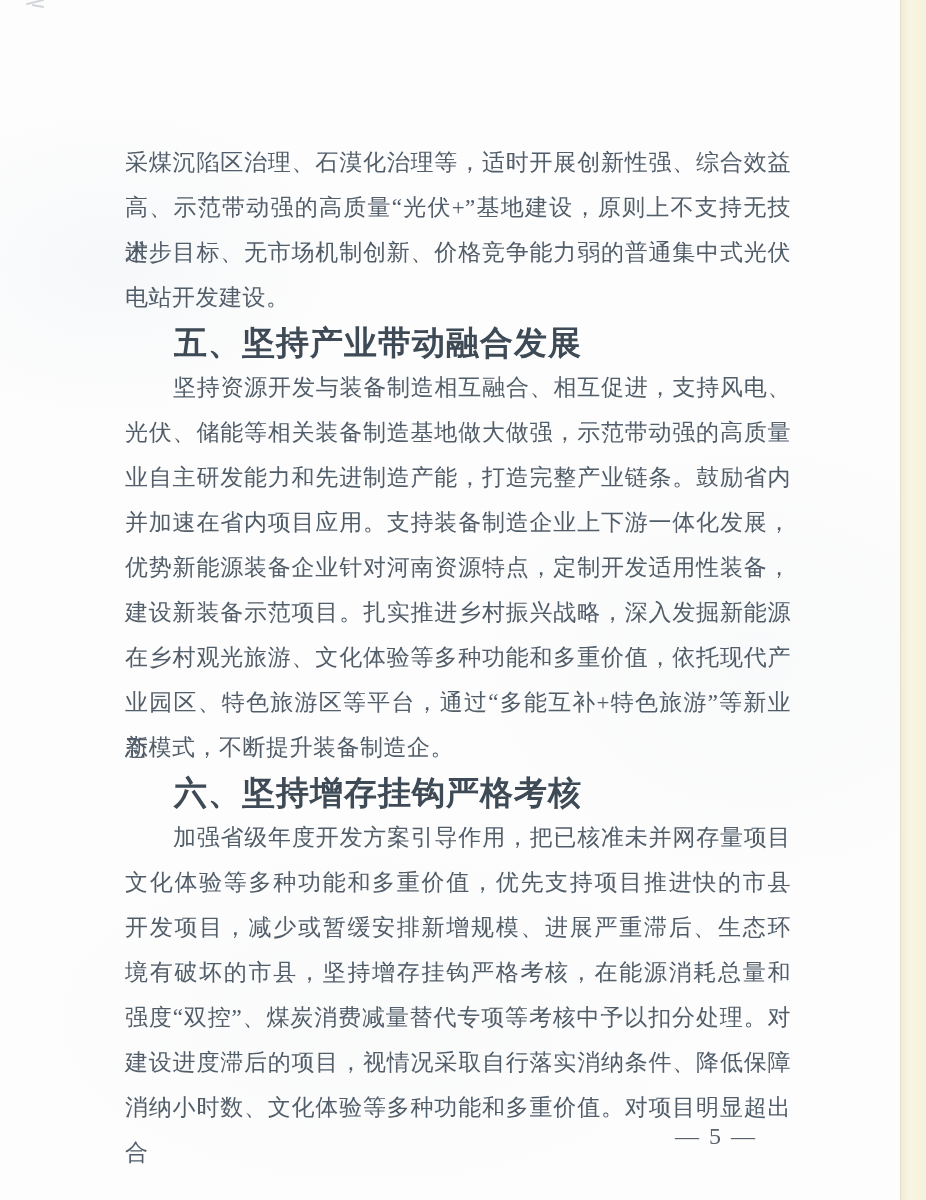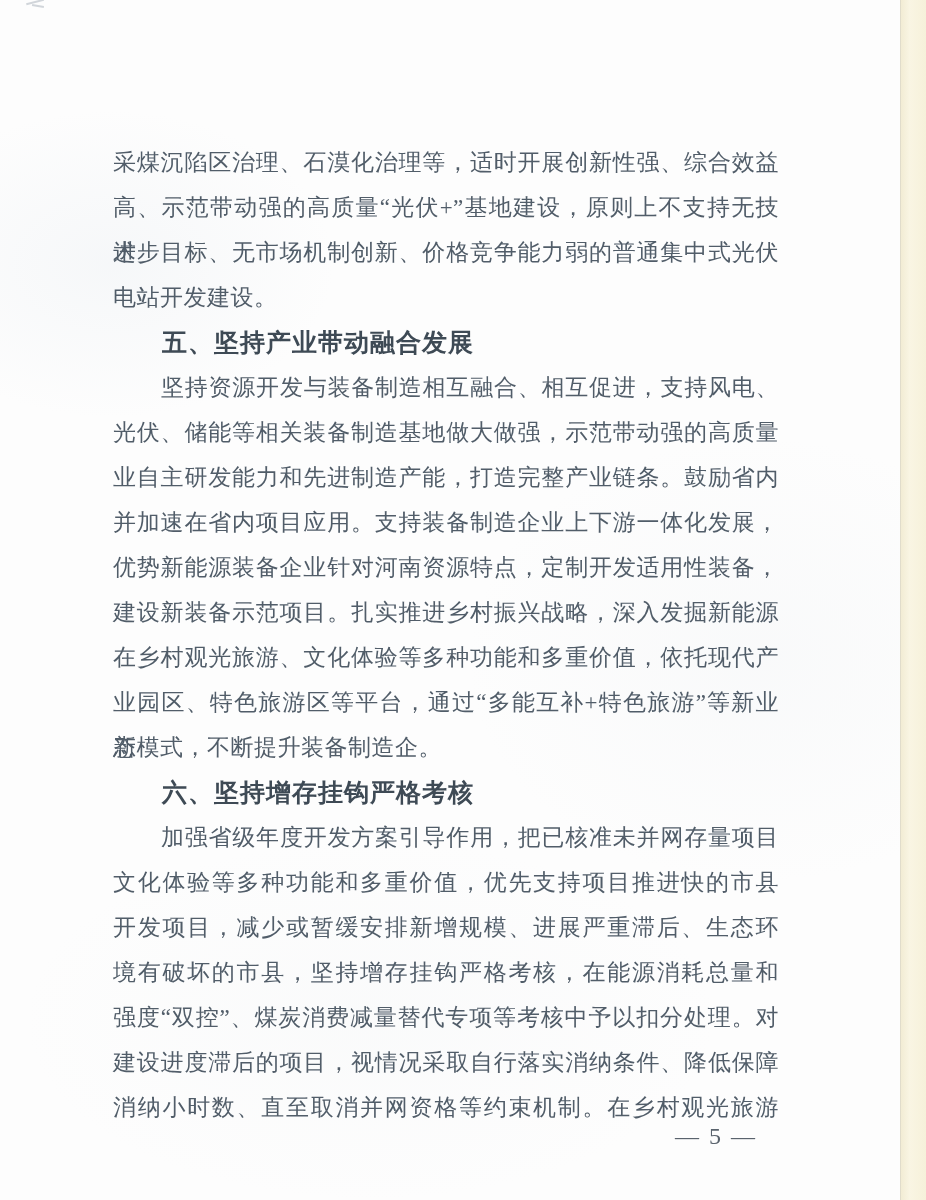--- a/index.html
+++ b/index.html
@@ -32,40 +32,40 @@
   }
   .pencil-mark::before, .pencil-mark::after {
     content: ""; position: absolute;
     background: #aeb6be; height: 1.5px;
   }
   .pencil-mark::before { width: 18px; left: 2px; top: 4px; transform: rotate(-14deg); }
   .pencil-mark::after  { width: 12px; left: 8px; top: 8px; transform: rotate(10deg); }
 
   .content {
     position: absolute;
-    left: 113px; top: 140px;
+    left: 125px; top: 140px;
     width: 666px;
     color: #515d69;
   }
   .line {
     height: 45px;
     line-height: 45px;
     font-size: 23px;
     white-space: normal;
     text-align: justify;
     text-align-last: justify;
     text-justify: inter-character;
     letter-spacing: 0.5px;
   }
   .line.indent { text-indent: 48px; }
   .line.no-stretch { text-align-last: left; }
   .heading {
     height: 45px;
     line-height: 45px;
-    font-size: 25px;
+    font-size: 33px;
     font-weight: 700;
     text-indent: 49px;
     color: #3e4a55;
     font-family: "Liberation Sans", "DejaVu Sans", sans-serif;
     letter-spacing: 1px;
   }
   .page-number {
     position: absolute;
     top: 1121px; right: 169px;
     height: 30px; line-height: 30px;
@@ -94,17 +94,17 @@
       <div class="line">在乡村观光旅游、文化体验等多种功能和多重价值，依托现代产</div>
       <div class="line">业园区、特色旅游区等平台，通过“多能互补+特色旅游”等新业态</div>
       <div class="line no-stretch">新模式，不断提升装备制造企。</div>
       <div class="heading">六、坚持增存挂钩严格考核</div>
       <div class="line indent">加强省级年度开发方案引导作用，把已核准未并网存量项目</div>
       <div class="line">文化体验等多种功能和多重价值，优先支持项目推进快的市县</div>
       <div class="line">开发项目，减少或暂缓安排新增规模、进展严重滞后、生态环</div>
       <div class="line">境有破坏的市县，坚持增存挂钩严格考核，在能源消耗总量和</div>
       <div class="line">强度“双控”、煤炭消费减量替代专项等考核中予以扣分处理。对</div>
       <div class="line">建设进度滞后的项目，视情况采取自行落实消纳条件、降低保障</div>
-      <div class="line">消纳小时数、直至取消并网资格等约束机制。在乡村观光旅游</div>
+      <div class="line">消纳小时数、文化体验等多种功能和多重价值。对项目明显超出合</div>
     </div>
   <div class="page-number">— 5 —</div>
   <div class="edge-strip"></div>
 </div>
 
 </body></html>

